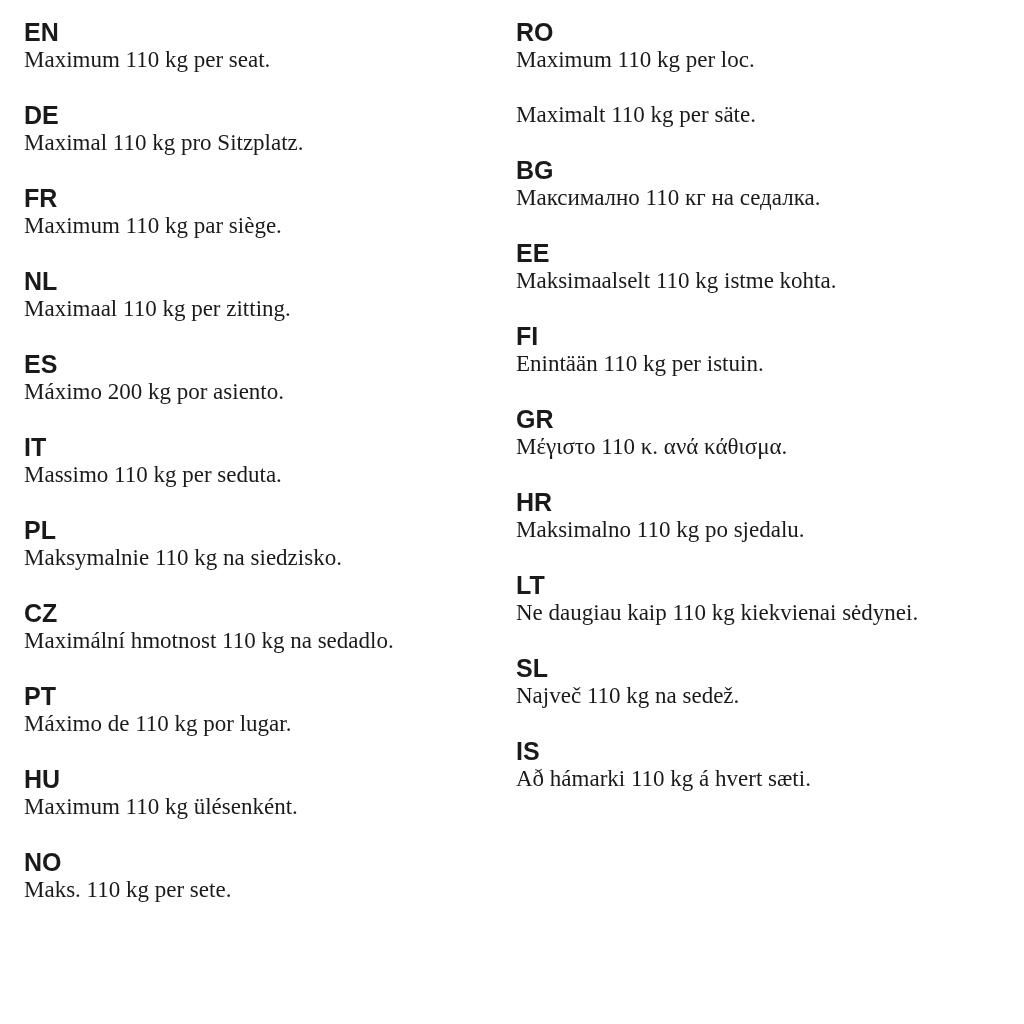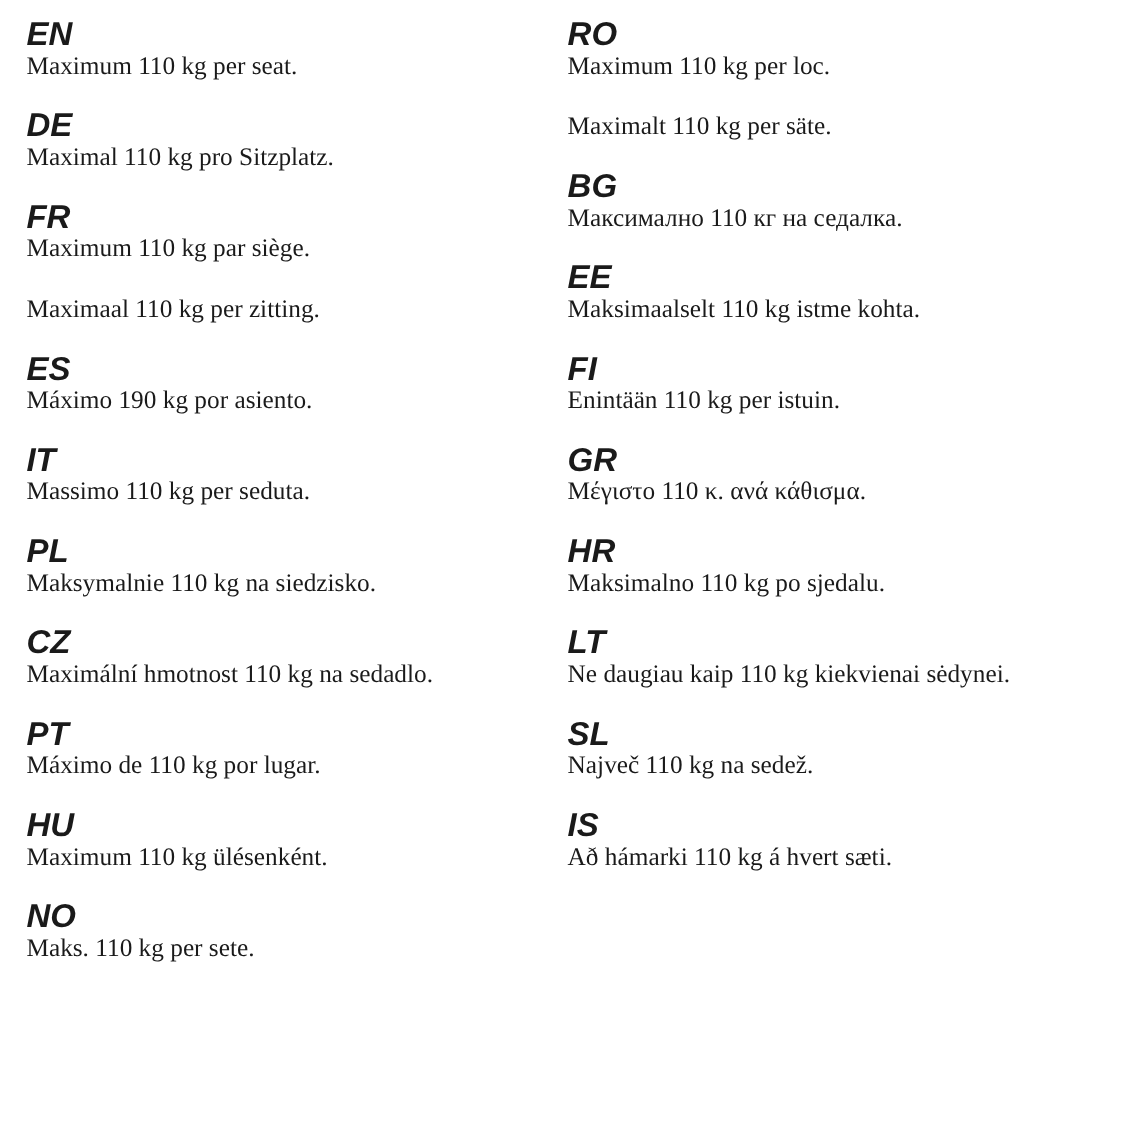--- a/index.html
+++ b/index.html
@@ -20,24 +20,23 @@
   }
   .col {
     flex: 0 0 492px;
     width: 492px;
   }
   .entry {
     margin-bottom: 27px;
   }
   .code {
     font-weight: bold;
-    font-size: 30px;
+    font-size: 25px;
     line-height: 28px;
     white-space: nowrap;
-    font-style: italic;
   }
   .text {
     font-size: 23px;
     line-height: 28px;
     white-space: nowrap;
     font-family: Liberation Serif, serif;
   }
 </style>
 </head>
 <body>
@@ -51,25 +50,26 @@
     </div>
     <div class="entry">
       <div class="code">DE</div>
       <div class="text">Maximal 110 kg pro Sitzplatz.</div>
     </div>
     <div class="entry">
       <div class="code">FR</div>
       <div class="text">Maximum 110 kg par siège.</div>
     </div>
     <div class="entry">
+      <div class="code">NL</div>
       <div class="text">Maximaal 110 kg per zitting.</div>
     </div>
     <div class="entry">
       <div class="code">ES</div>
-      <div class="text">Máximo 190 kg por asiento.</div>
+      <div class="text">Máximo 200 kg por asiento.</div>
     </div>
     <div class="entry">
       <div class="code">IT</div>
       <div class="text">Massimo 110 kg per seduta.</div>
     </div>
     <div class="entry">
       <div class="code">PL</div>
       <div class="text">Maksymalnie 110 kg na siedzisko.</div>
     </div>
     <div class="entry">

